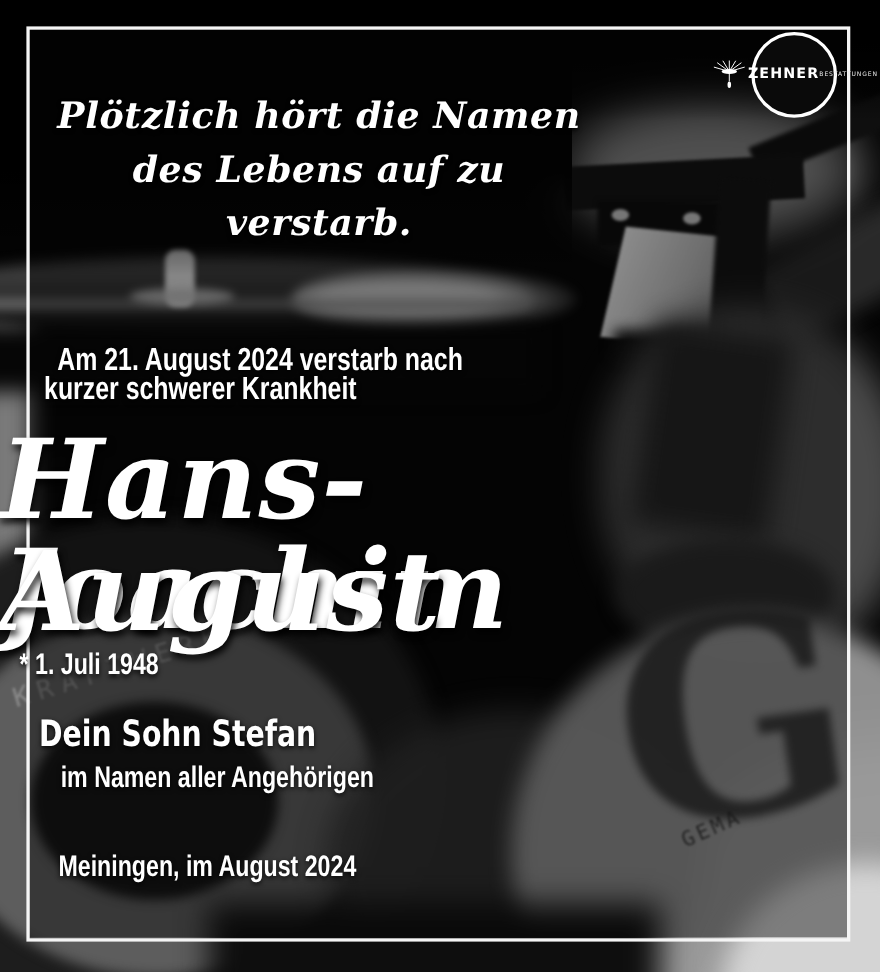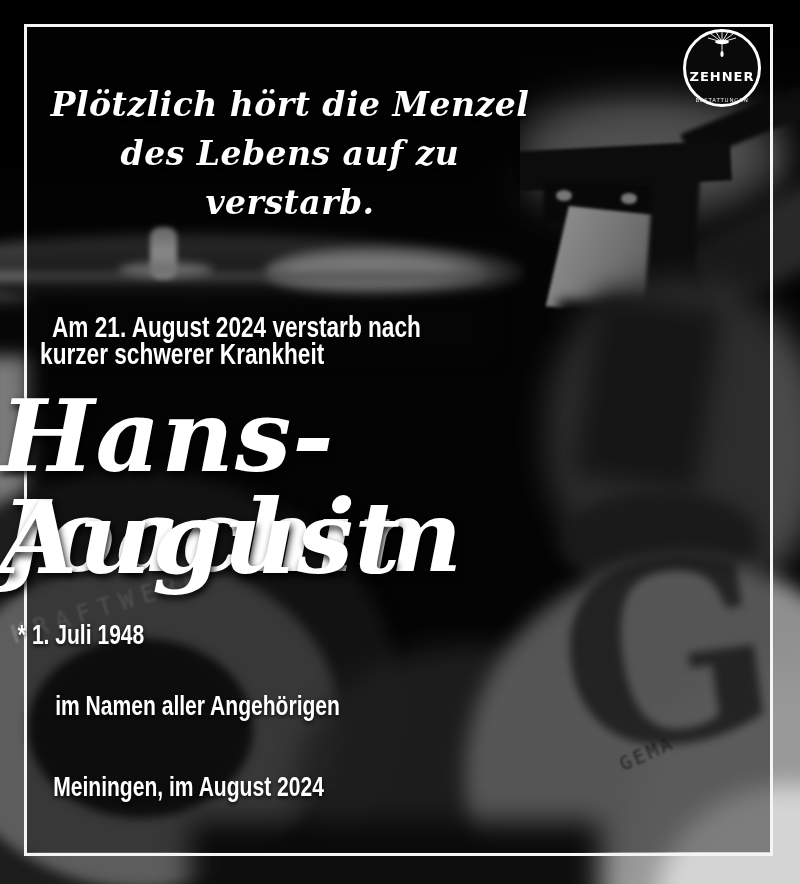--- a/index.html
+++ b/index.html
@@ -10,41 +10,41 @@
   .ph{position:absolute;}
   .photo-layer{position:absolute;inset:0;overflow:hidden;}
   
   .veil{position:absolute;left:27px;top:27px;right:30px;bottom:32px;background:rgba(5,5,5,0.42);}
   .top-veil{position:absolute;left:0;top:0;width:100%;height:110px;background:linear-gradient(180deg,#000 35%,rgba(0,0,0,0));}
   .left-veil{position:absolute;left:0;top:0;width:520px;height:250px;background:linear-gradient(180deg,#000 62%,rgba(0,0,0,0));}
   .frame{position:absolute;left:24px;top:24px;right:27px;bottom:28px;border:3px solid #f5f5f5;}
   
   .logo{
     position:absolute;left:683px;top:29px;width:72px;height:72px;border-radius:50%;
-    border:3px solid #fff;background:#0a0a0a;display:flex;flex-direction:column;
-    align-items:center;justify-content:space-between;z-index:30;
+    border:3px solid #fff;background:#0a0a0a;display:flex;
+    align-items:center;justify-content:center;z-index:30;
   }
   .logo-title{font-family:"DejaVu Sans",sans-serif;font-weight:bold;font-size:13px;letter-spacing:1px;line-height:14px;}
   .logo-sub{font-family:"DejaVu Sans",sans-serif;font-size:5.5px;letter-spacing:0.8px;line-height:8px;color:#e8e8e8;}
   
   .txt{position:absolute;left:0;width:635px;text-align:left;z-index:20;text-shadow:0 2px 5px rgba(0,0,0,0.85);}
   .quote{
     position:absolute;left:35px;top:80px;width:510px;text-align:center;z-index:20;
     font-family:"DejaVu Serif",serif;font-style:italic;font-weight:bold;
     font-size:33px;line-height:49px;letter-spacing:0.5px;
     text-shadow:0 2px 4px rgba(0,0,0,0.9);
   }
   .cond{display:inline-block;transform:scaleX(0.78);transform-origin:50% 50%;white-space:nowrap;}
   .intro{font-size:29px;font-weight:700;}
   .big-name{
     font-family:"DejaVu Serif",serif;font-style:italic;font-weight:bold;
     font-size:100px;line-height:100px;letter-spacing:1px;
     text-shadow:2px 4px 7px rgba(0,0,0,0.9);
   }
-  .birth{font-size:27px;font-weight:700;margin-top:31px;}
+  .birth{font-size:27px;font-weight:700;}
   .mourner{font-size:33px;font-weight:700;font-family:"DejaVu Sans",sans-serif;}
   .small-line{font-size:27px;font-weight:700;margin-left:15px;}
   
   .ph-text{position:absolute;color:rgba(235,235,235,0.30);font-family:"DejaVu Sans Mono",monospace;}
 </style>
 </head>
 <body>
 
 <div class="stage">
 
@@ -113,38 +113,41 @@
         </g>
         <ellipse cx="17" cy="10" rx="7" ry="2.2" fill="#fff"></ellipse>
         <ellipse cx="17" cy="22" rx="1.6" ry="3" fill="#fff"></ellipse>
       </svg>
     </span>
     <span class="logo-title">ZEHNER</span>
     <span class="logo-sub">BESTATTUNGEN</span>
   </div>
 
   <div class="quote">
-    <div>Plötzlich hört die Menzel</div>
+    <div>Plötzlich hört die Namen</div>
     <div>des Lebens auf zu verstarb.</div>
   </div>
 
   <div class="txt intro" style="top:311px">
     <span class="cond">Am 21. August 2024 verstarb nach</span>
   </div>
   <div class="txt intro" style="top:338px">
     <span class="cond">kurzer schwerer Krankheit</span>
   </div>
 
   <div class="txt big-name" style="top:386px">Hans-Joachim</div>
   <div class="txt big-name" style="top:488px">August</div>
 
   <div class="txt birth" style="top:589px">
     <span class="cond">* 1. Juli 1948</span>
   </div>
 
+  <div class="txt mourner" style="top:647px">
+    <span class="cond">Dein Sohn Stefan</span>
+  </div>
   <div class="txt small-line" style="top:691px">
     <span class="cond">im Namen aller Angehörigen</span>
   </div>
 
   <div class="txt small-line" style="top:772px">
     <span class="cond">Meiningen, im August 2024</span>
   </div>
 
 </div>
 

